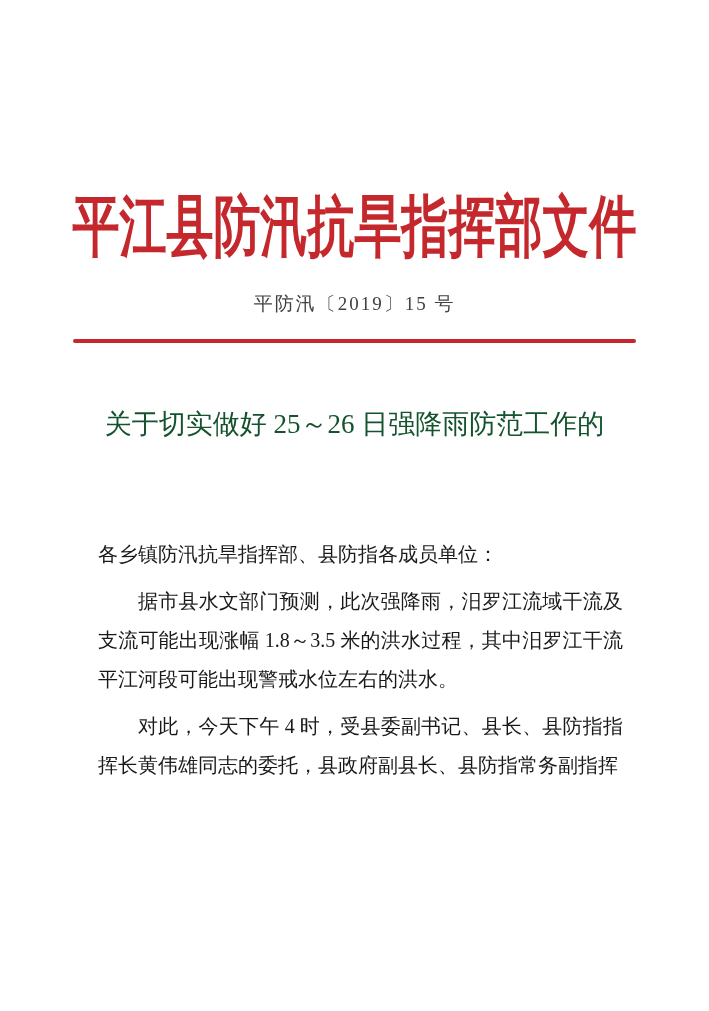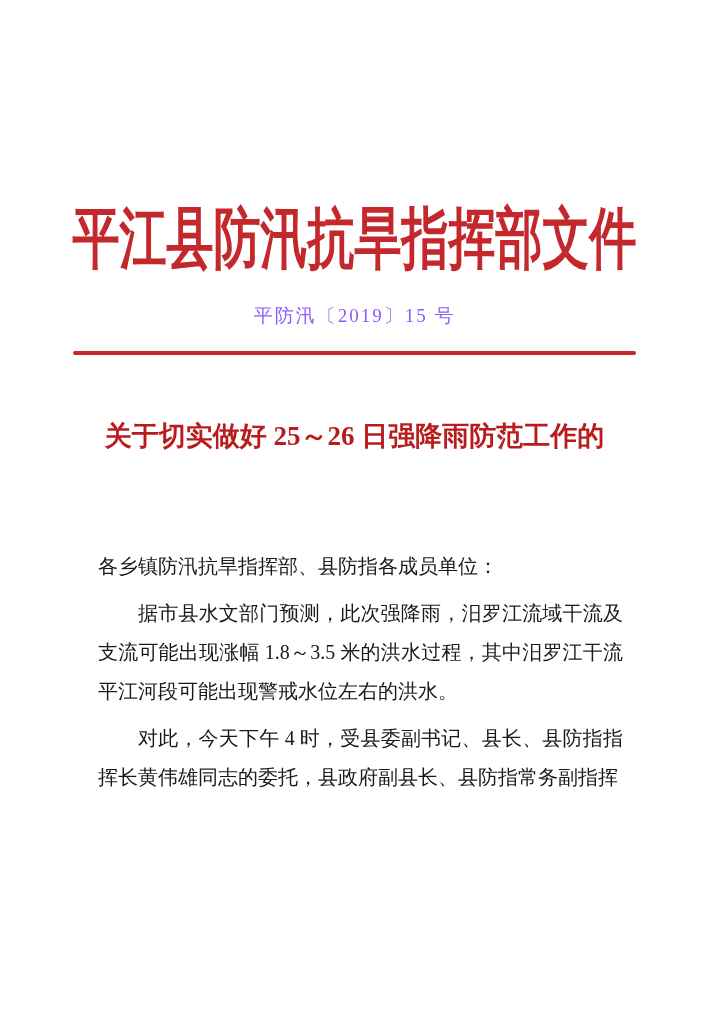--- a/index.html
+++ b/index.html
@@ -11,21 +11,21 @@
     height: 1011px;
     background: #ffffff;
     font-family: "Liberation Serif", "DejaVu Serif", serif;
     color: #1c1c1c;
     position: relative;
     overflow: hidden;
   }
   .page {
     position: absolute;
     left: 0;
-    top: 12px;
+    top: 0;
     width: 709px;
     height: 781px;
     background: #ffffff;
   }
   .red-header {
     position: absolute;
     top: 190px;
     left: 0;
     width: 709px;
     height: 72px;
@@ -40,39 +40,39 @@
     transform-origin: 50% 50%;
   }
   .doc-number {
     position: absolute;
     top: 291px;
     left: 0;
     width: 709px;
     text-align: center;
     font-size: 19px;
     letter-spacing: 2px;
-    color: #8b5cf6;
+    color: #404040;
   }
   .red-rule {
     position: absolute;
     top: 339px;
     left: 73px;
     width: 563px;
     height: 4px;
     background: #c4282c;
     border-radius: 2px;
   }
   .doc-title {
     position: absolute;
     top: 402px;
     left: 40px;
     width: 629px;
     text-align: center;
-    color: #b91c1c;
-    font-weight: bold;
+    color: #14532d;
+    font-weight: normal;
   }
   .title-line1 {
     font-size: 27px;
     line-height: 44px;
     white-space: nowrap;
   }
   .title-line2 {
     font-size: 27px;
     line-height: 44px;
     letter-spacing: 15px;

